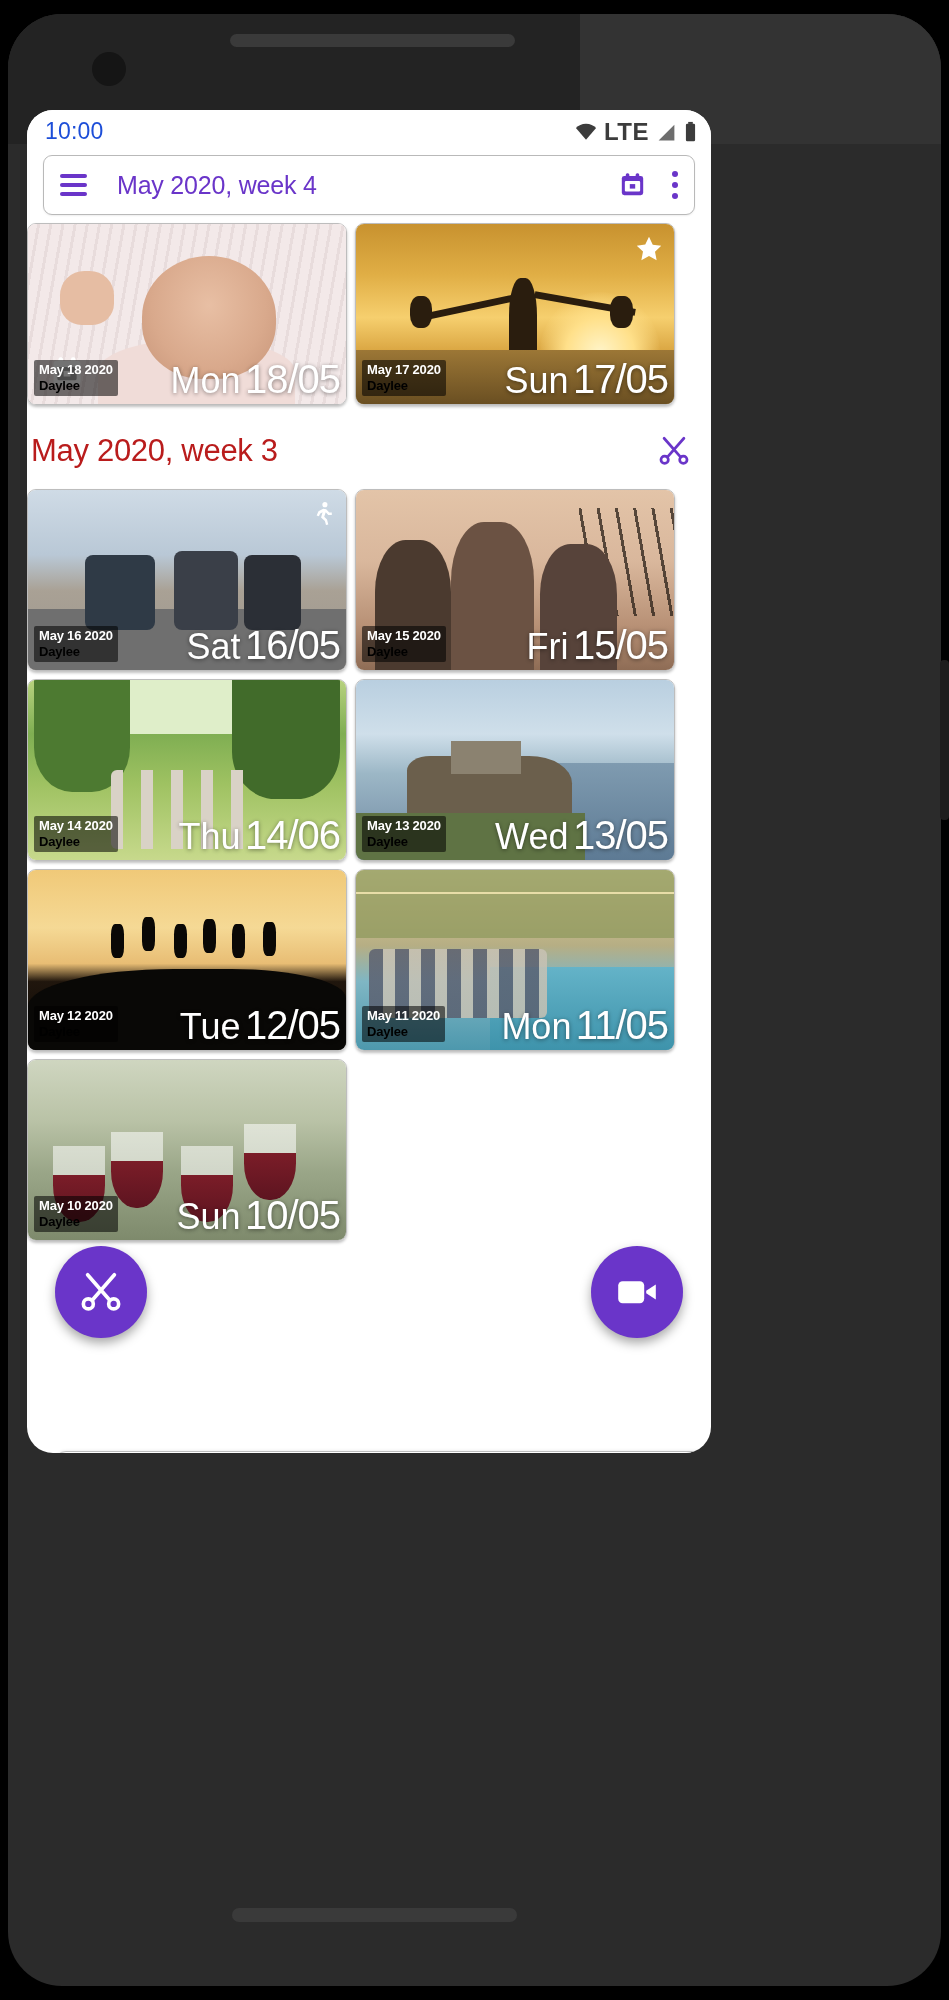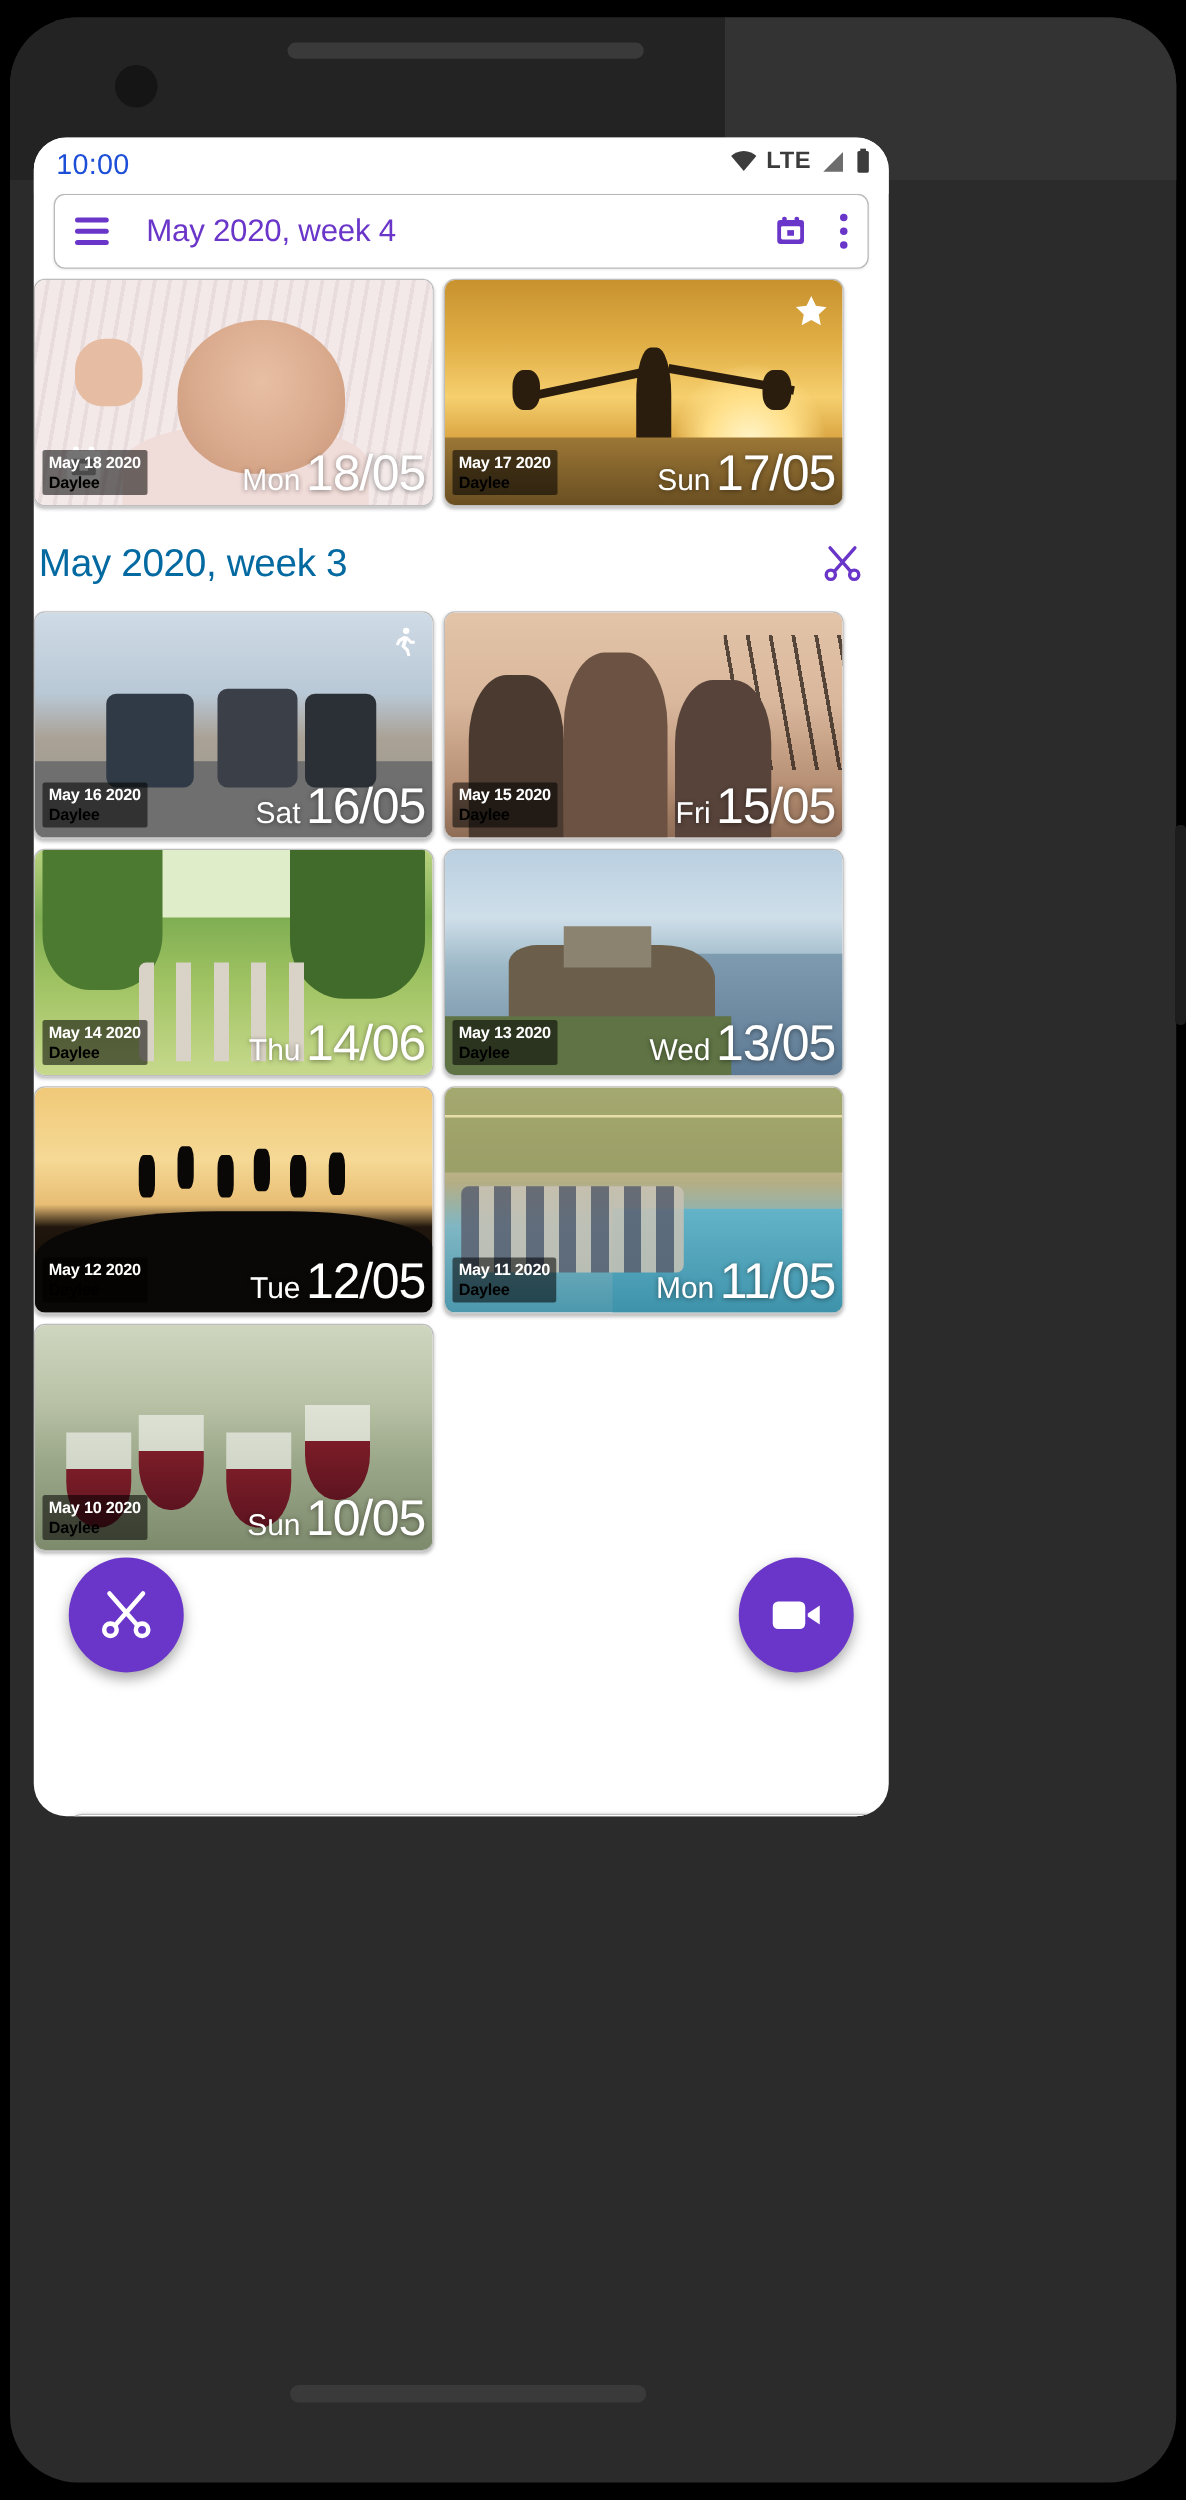--- a/index.html
+++ b/index.html
@@ -28,21 +28,21 @@
   
   .screen{position:absolute;left:27px;top:110px;width:684px;height:1343px;
       background:#ffffff;border-radius:26px;overflow:hidden;}
 
   
   .statusbar{position:relative;height:45px;background:#fff;}
   .status-time{position:absolute;left:18px;top:8px;font-size:23px;color:#1d4ed8;
       letter-spacing:.2px;}
   .status-icons{position:absolute;right:14px;top:8px;display:flex;align-items:center;gap:7px;}
   .ic-wifi{width:22px;height:22px;}
-  .lte{font-size:19px;color:#3c3c3c;font-weight:600;letter-spacing:.5px;}
+  .lte{font-size:24px;color:#3c3c3c;font-weight:600;letter-spacing:.5px;}
   .ic-sig{width:21px;height:21px;}
   .ic-bat{width:13px;height:22px;}
 
   
   .appbar-wrap{padding:0 16px;}
   .appbar{height:58px;border:1px solid #b9b9b9;border-radius:9px;background:#fff;
       display:flex;align-items:center;padding:0 16px;box-shadow:0 1px 2px rgba(0,0,0,.07);}
   .hamb{width:27px;display:flex;flex-direction:column;gap:5px;cursor:pointer;}
   .hamb span{display:block;height:4px;background:#6a35c9;border-radius:2px;}
   .appbar-title{flex:1;margin-left:30px;font-size:25px;color:#6a35c9;letter-spacing:-.2px;}
@@ -56,30 +56,30 @@
 
   .card{position:relative;width:318px;height:180px;border-radius:9px;overflow:hidden;
       border:1px solid #bdbdbd;box-shadow:0 2px 3px rgba(0,0,0,.25);cursor:pointer;}
   .card .art{position:absolute;inset:0;}
   .cap{position:absolute;left:6px;bottom:8px;background:rgba(0,0,0,.55);
       padding:2px 5px;line-height:1.22;border-radius:2px;}
   .cap .l1{font-size:13px;color:#fff;font-weight:700;letter-spacing:-.2px;display:block;}
   .cap .l2{font-size:13px;color:#000000;font-weight:700;letter-spacing:-.2px;display:block;}
   .date{position:absolute;right:6px;bottom:2px;color:#fff;white-space:nowrap;
       text-shadow:0 1px 4px rgba(0,0,0,.45);}
-  .date .dow{font-size:24px;vertical-align:baseline;}
+  .date .dow{font-size:36px;vertical-align:baseline;}
   .date .dnum{font-size:40px;letter-spacing:-1px;}
   .badge-star{position:absolute;right:10px;top:10px;width:30px;height:30px;}
   .badge-run{position:absolute;right:10px;top:10px;width:28px;height:28px;}
   .card-calic{position:absolute;left:22px;bottom:14px;width:34px;height:36px;}
 
   
   .section-head{display:flex;align-items:center;justify-content:space-between;
       padding:28px 4px 20px 4px;}
-  .section-title{font-size:31px;color:#0369a1;letter-spacing:-.3px;}
+  .section-title{font-size:31px;color:#b91c1c;letter-spacing:-.3px;}
   .scissor-ic{width:34px;height:34px;}
 
   
   .fab{position:absolute;width:92px;height:92px;border-radius:50%;background:#6a35c9;
       display:flex;align-items:center;justify-content:center;
       box-shadow:0 5px 11px rgba(0,0,0,.35);cursor:pointer;}
   .fab-left{left:55px;top:1246px;}
   .fab-right{left:591px;top:1246px;}
 
   

